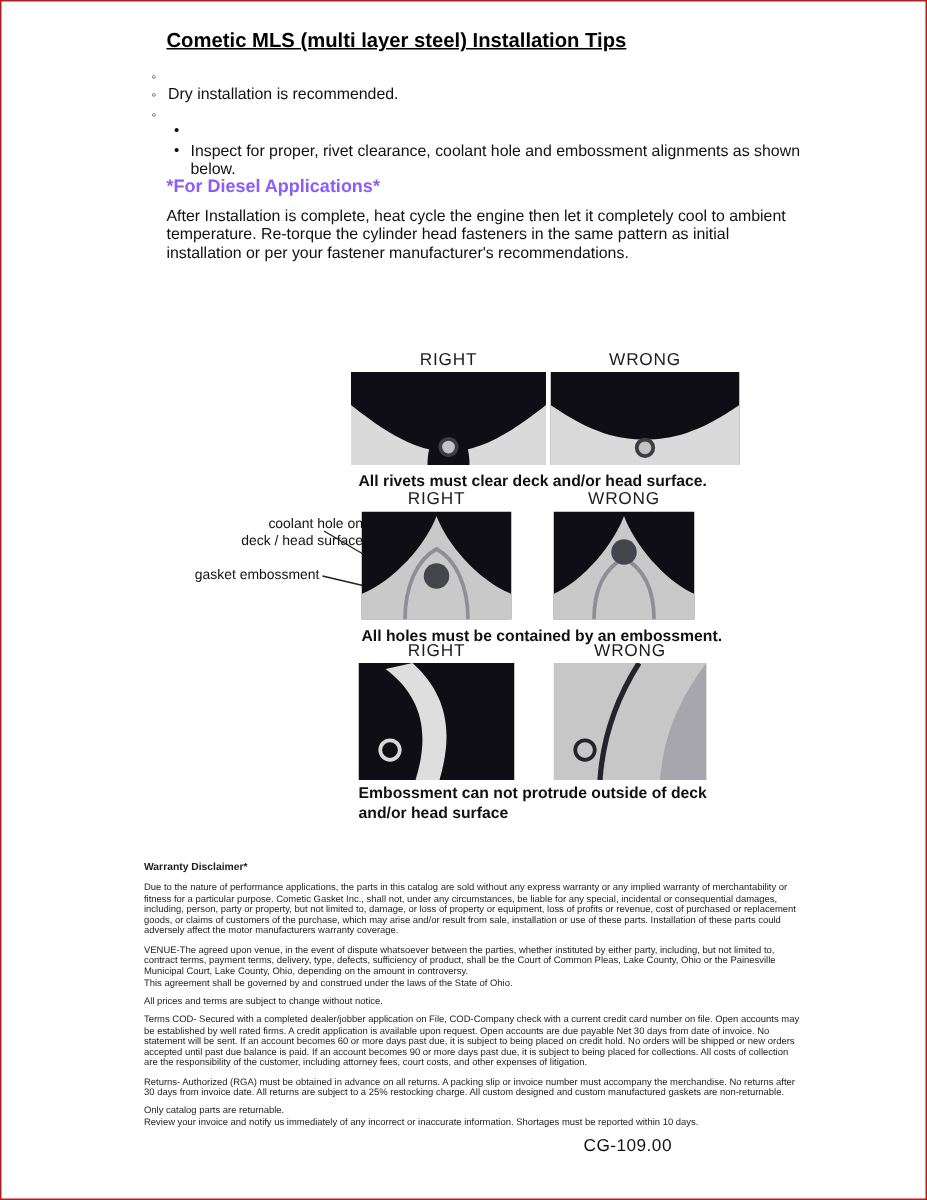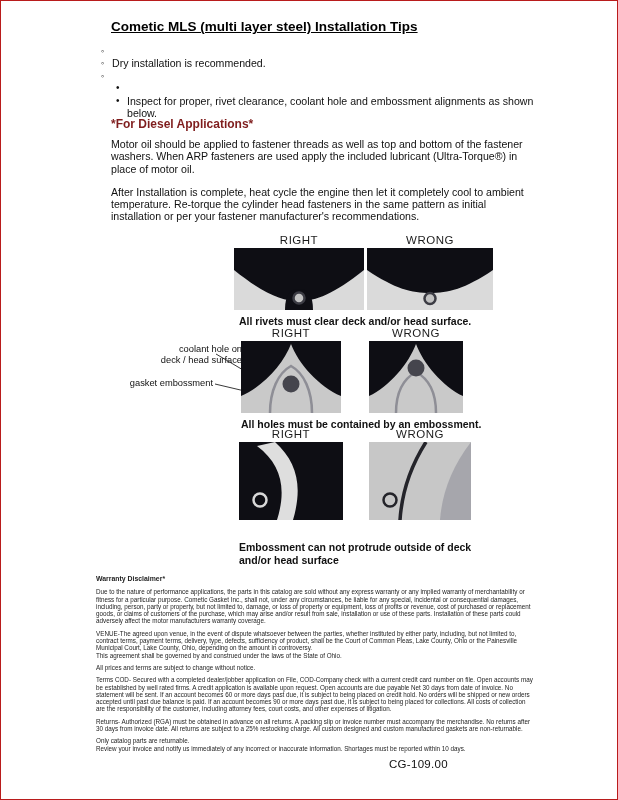--- a/index.html
+++ b/index.html
@@ -23,21 +23,21 @@
   .intro { position: absolute; left: 100px; top: 44px; width: 440px;
            font-size: 10.6px; line-height: 12.4px; }
   .b-row { display: flex; }
   .b-row.sub { margin-left: 15px; }
   .marker { width: 11px; flex: 0 0 11px; }
   .marker.ring { font-size: 9px; line-height: 12.4px; }
   .marker.dot  { font-size: 10px; line-height: 12.4px; }
 
   .diesel { position: absolute; left: 110px; top: 117px; width: 420px;
             font-size: 10.6px; line-height: 12.2px; }
-  .diesel h2 { margin: 0 0 8px 0; font-size: 12px; font-weight: bold; color:#7f1d1d; }
+  .diesel h2 { margin: 0 0 8px 0; font-size: 12px; font-weight: bold; color:#8b5cf6; }
   .diesel p { margin: 0 0 11px 0; }
   .diesel p.note { margin: 0; }
 
   .fig-label { position: absolute; font-size: 11.5px; letter-spacing: 0.5px;
                color: #1c1c1c; text-align: center; }
   .fig-box { position: absolute; }
   .fig-box svg { display: block; }
   .fig-caption { position: absolute; font-size: 10.5px; line-height: 12.5px; color: #111; font-weight: bold; }
 
   .callout { position: absolute; font-size: 9.3px; line-height: 10.6px;
@@ -75,21 +75,20 @@
       <span class="marker dot">•</span>
     </div>
     <div class="b-row sub">
       <span class="marker dot">•</span>
       <span>Inspect for proper, rivet clearance, coolant hole and embossment alignments as shown below.</span>
     </div>
   </div>
 
   <div class="diesel">
     <h2>*For Diesel Applications*</h2>
-    <p>Motor oil should be applied to fastener threads as well as top and bottom of the fastener washers. When ARP fasteners are used apply the included lubricant (Ultra-Torque®) in place of motor oil.</p>
     <p>After Installation is complete, heat cycle the engine then let it completely cool to ambient temperature. Re-torque the cylinder head fasteners in the same pattern as initial installation or per your fastener manufacturer's recommendations.</p>
   </div>
 
   <div class="fig-label" style="left:233px; top:233px; width:130px;">RIGHT</div>
   <div class="fig-label" style="left:366px; top:233px; width:126px;">WRONG</div>
 
   <div class="fig-box" style="left:233px; top:247px;">
     <svg width="130" height="62" viewBox="0 0 130 62">
       <rect width="130" height="62" fill="#0e0e14"></rect>
       <path d="M0,22 C30,46 48,53 65,53 C82,53 100,46 130,22 L130,62 L0,62 Z" fill="#dadada"></path>
@@ -148,21 +147,21 @@
     </svg>
   </div>
   <div class="fig-box" style="left:368px; top:441px;">
     <svg width="102" height="78" viewBox="0 0 102 78">
       <rect width="102" height="78" fill="#c7c7c7"></rect>
       <path d="M102,0 C82,26 73,52 71,78 L102,78 Z" fill="#a6a6ac"></path>
       <path d="M57,0 C43,22 33,48 31,78" fill="none" stroke="#24242a" stroke-width="3.5"></path>
       <circle cx="21" cy="58" r="6.5" fill="#c7c7c7" stroke="#24242a" stroke-width="2.5"></circle>
     </svg>
   </div>
-  <div class="fig-caption" style="left:238px; top:540px; width:240px;">Embossment can not protrude outside of deck and/or head surface</div>
+  <div class="fig-caption" style="left:238px; top:522px; width:240px;">Embossment can not protrude outside of deck and/or head surface</div>
 
   <div class="fineprint">
     <div class="fp-head">Warranty Disclaimer*</div>
     <p>Due to the nature of performance applications, the parts in this catalog are sold without any express warranty or any implied warranty of merchantability or fitness for a particular purpose.  Cometic Gasket Inc., shall not, under any circumstances, be liable for any special, incidental or consequential damages, including, person, party or property, but not limited to, damage, or loss of property or equipment, loss of profits or revenue, cost of purchased or replacement goods, or claims of customers of the purchase, which may arise and/or result from sale, installation or use of these parts.  Installation of these parts could adversely affect the motor manufacturers warranty coverage.</p>
     <p class="tight">VENUE-The agreed upon venue, in the event of dispute whatsoever between the parties, whether instituted by either party, including, but not limited to, contract terms, payment terms, delivery, type, defects, sufficiency of product, shall be the Court of Common Pleas, Lake County, Ohio or the Painesville Municipal Court, Lake County, Ohio, depending on the amount in controversy.</p>
     <p>This agreement shall be governed by and construed under the laws of the State of Ohio.</p>
     <p>All prices and terms are subject to change without notice.</p>
     <p>Terms COD- Secured with a completed dealer/jobber application on File, COD-Company check with a current credit card number on file.  Open accounts may be established by well rated firms.  A credit application is available upon request.  Open accounts are due payable Net 30 days from date of invoice.  No statement will be sent.  If an account becomes 60 or more days past due, it is subject to being placed on credit hold.  No orders will be shipped or new orders accepted until past due balance is paid.  If an account becomes 90 or more days past due, it is subject to being placed for collections.  All costs of collection are the responsibility of the customer, including attorney fees, court costs, and other expenses of litigation.</p>
     <p>Returns- Authorized (RGA) must be obtained in advance on all returns.  A packing slip or invoice number must accompany the merchandise.  No returns after 30 days from invoice date.  All returns are subject to a 25% restocking charge.  All custom designed and custom manufactured gaskets are non-returnable.</p>
     <p class="tight">Only catalog parts are returnable.</p>

